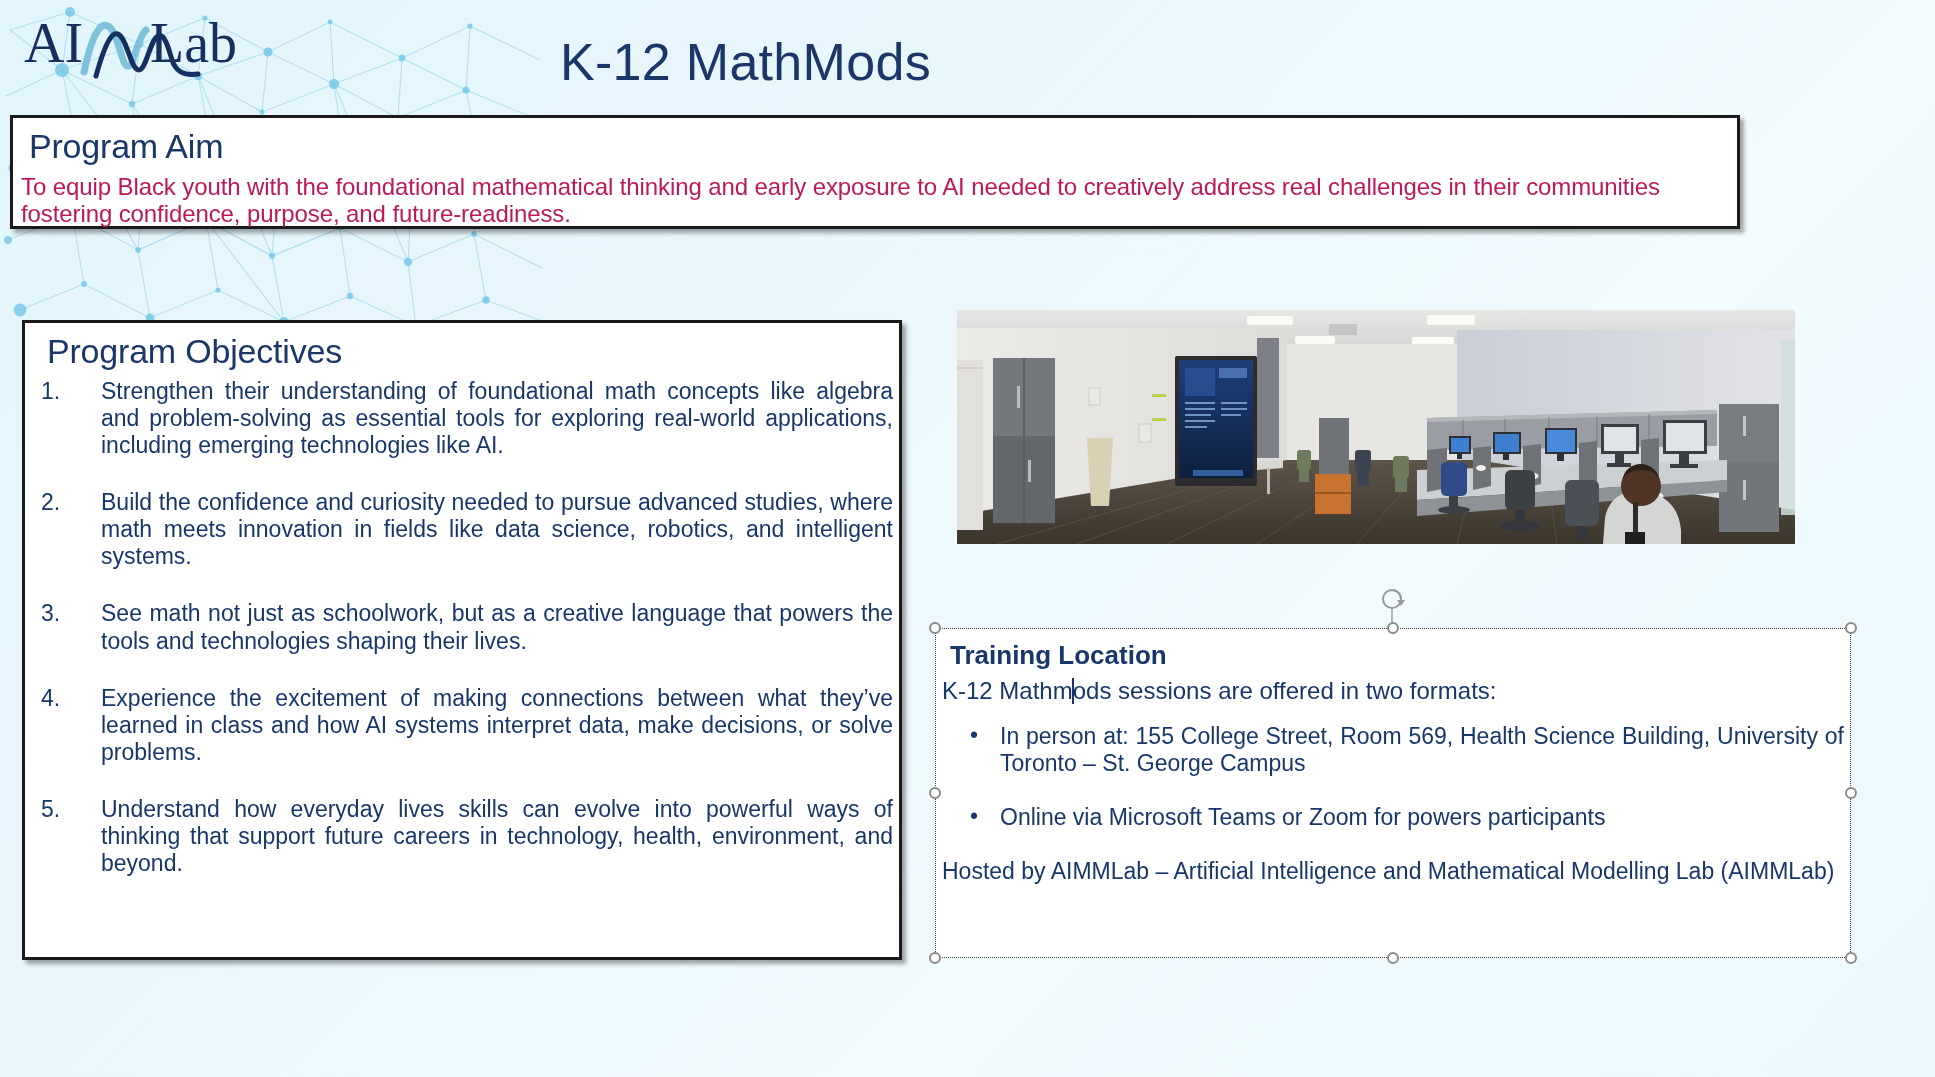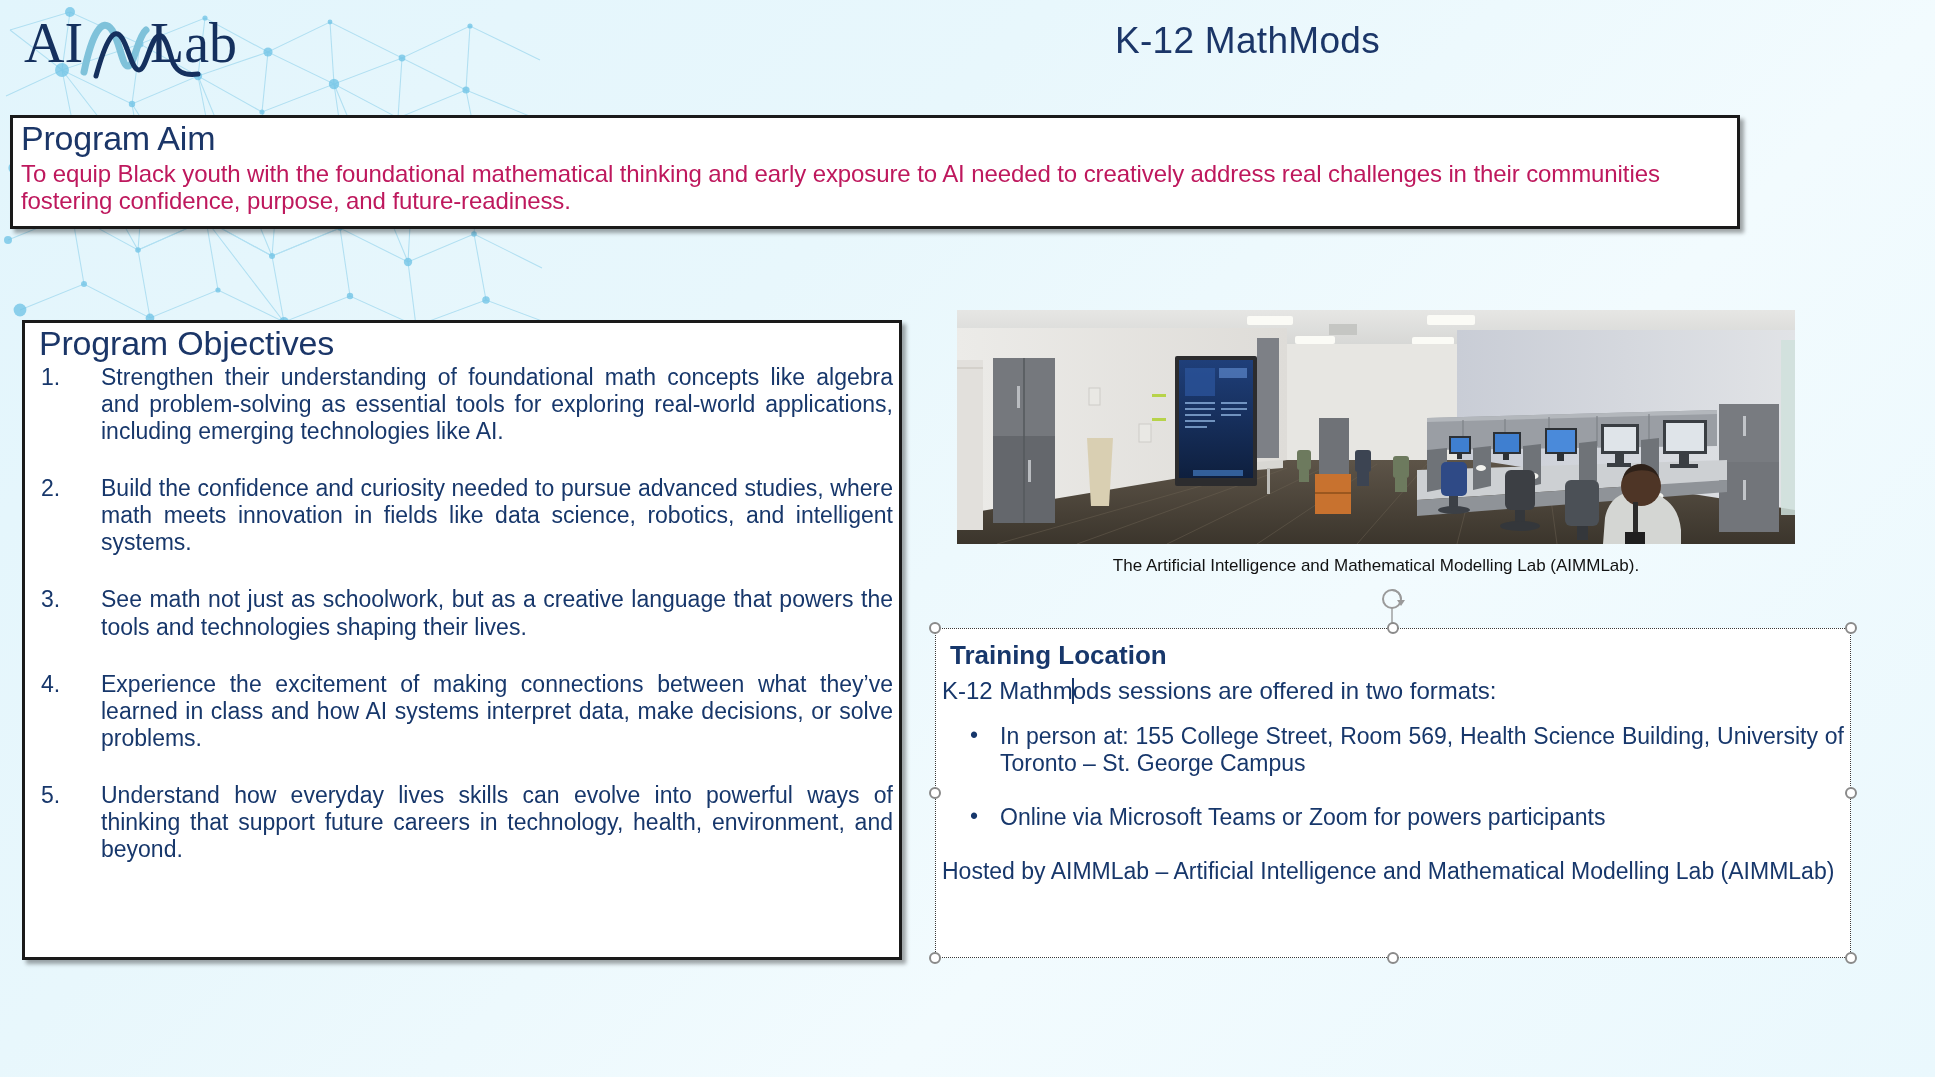--- a/index.html
+++ b/index.html
@@ -26,45 +26,45 @@
   }
   
   #logo {
     position: absolute;
     left: 22px; top: 6px;
     width: 260px; height: 80px;
   }
   
   #slide-title {
     position: absolute;
-    left: 560px; top: 20px;
+    left: 560px; top: 32px;
     width: 820px;
-    text-align: right;
-    font-size: 37px;
+    text-align: left;
+    font-size: 52px;
     color: #1b3668;
     letter-spacing: .3px;
     white-space: nowrap;
   }
   
   #aim-box {
     position: absolute;
     left: 10px; top: 115px;
     width: 1730px; height: 114px;
     background: #ffffff;
     border: 3px solid #1a1a1a;
     box-shadow: 4px 4px 4px rgba(0,0,0,.35);
     box-sizing: border-box;
     padding: 2px 8px 0 8px;
   }
   .sec-head {
     font-size: 34px;
     color: #1b3668;
     font-weight: 400;
     line-height: 1.08;
-    margin: 0;
+    margin: 8px;
     letter-spacing: -.2px;
   }
   #aim-text {
     font-size: 24px;
     color: #be185d;
     line-height: 1.13;
     margin: 3px 0 0 0;
     letter-spacing: -.1px;
   }
   
@@ -488,21 +488,20 @@
 
       <g>
         <path d="M648 208 C652 186 670 178 690 182 C712 186 722 200 724 220 L724 234 L646 234 Z" fill="#d4d6d3"></path>
         <circle cx="684" cy="176" r="20" fill="#4e3526"></circle>
         <path d="M666 170 C668 158 700 156 702 170 C702 162 694 154 684 154 C674 154 666 161 666 170 Z" fill="#2e2119"></path>
         <rect x="676" y="192" width="5" height="34" fill="#2b2b2b"></rect>
         <rect x="668" y="222" width="20" height="12" fill="#1f1f1f"></rect>
       </g>
     </svg>
   </div>
-  <div id="photo-caption">The Artificial Intelligence and Mathematical Modelling Lab (AIMMLab).</div>
 
   <svg id="rot-handle" viewBox="0 0 28 40">
     <circle cx="12" cy="11" r="9" fill="none" stroke="#9a9a9a" stroke-width="2"></circle>
     <path d="M12 2 A9 9 0 0 1 21 11" fill="none" stroke="#9a9a9a" stroke-width="2"></path>
     <path d="M17 12 L25 12 L21 18 Z" fill="#9a9a9a"></path>
     <line x1="12" y1="20" x2="12" y2="40" stroke="#9a9a9a" stroke-width="1.4"></line>
   </svg>
 
   <div id="loc-box">
     <div id="loc-head">Training Location</div>

